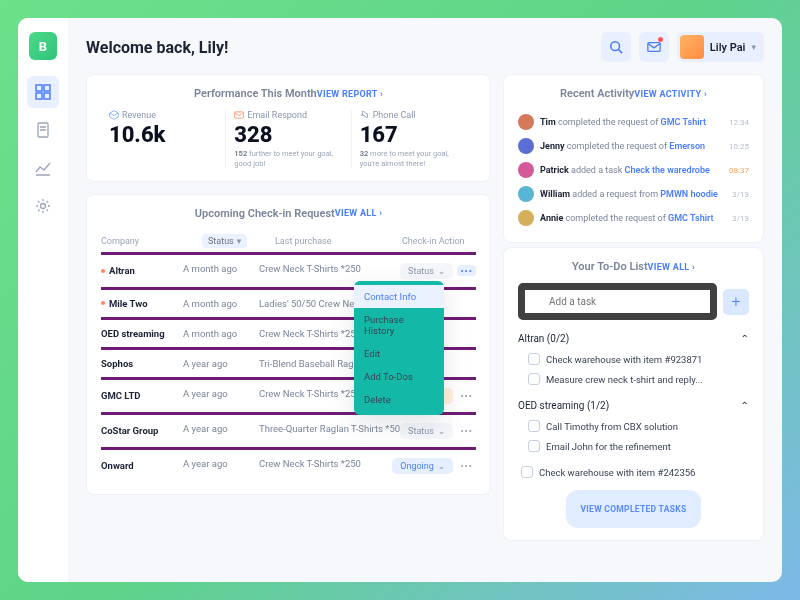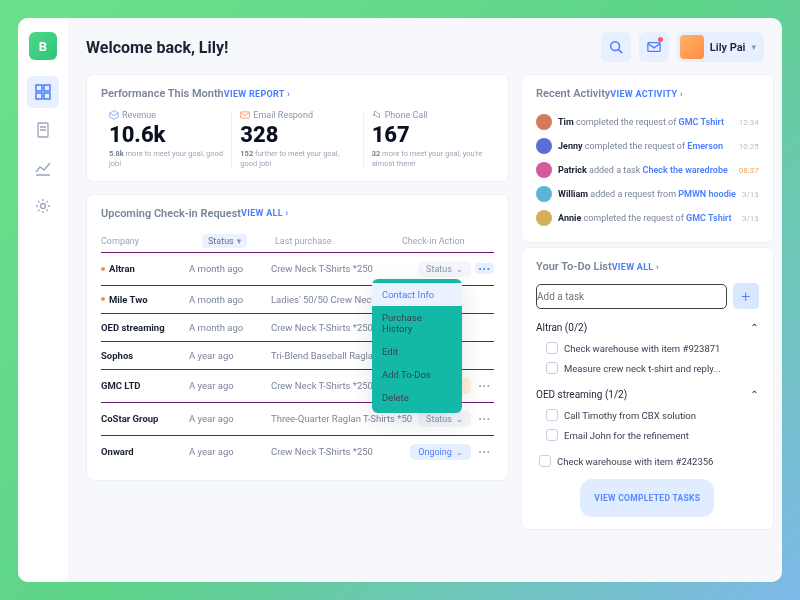--- a/index.html
+++ b/index.html
@@ -18,39 +18,39 @@
 .icon-btn.mail{position:relative}
 .icon-btn.mail::after{content:"";position:absolute;top:5px;right:6px;width:5px;height:5px;background:#ff5a5a;border-radius:50%}
 .user-chip{display:flex;align-items:center;gap:6px;background:#e8f0ff;padding:3px 8px 3px 3px;border-radius:6px;cursor:pointer}
 .avatar{width:24px;height:24px;border-radius:4px;background:linear-gradient(135deg,#ffb366,#ff8c42)}
 .user-name{font-size:11px;font-weight:600;color:#1a2233}
 .chev{color:#8a96ab;font-size:9px}
 .content{display:flex;gap:12px}
 .col-left{flex:1.35;display:flex;flex-direction:column;gap:12px}
 .col-right{flex:1;display:flex;flex-direction:column;gap:4px}
 .card{background:#fff;border-radius:8px;padding:12px 14px;border:1px solid #eef1f6}
-.card-head{display:flex;justify-content:flex-start;align-items:center;margin-bottom:10px}
+.card-head{display:flex;justify-content:center;align-items:center;margin-bottom:10px}
 .card-title{font-size:11px;font-weight:600;color:#7a8599}
 .link{font-size:9px;font-weight:700;color:#4a7eff;letter-spacing:.3px;cursor:pointer}
 .link::after{content:" ›"}
 .stats{display:flex;gap:0}
 .stat{flex:1;padding:0 8px;border-right:1px solid #f0f2f6}
 .stat:last-child{border-right:none}
 .stat-label{font-size:9px;color:#8a96ab;display:flex;align-items:center;gap:3px;margin-bottom:4px}
 .stat-label svg{width:10px;height:10px}
 .stat-value{font-size:22px;font-weight:800;color:#0a1020;line-height:1;margin-bottom:3px}
 .stat-sub{font-size:7.5px;color:#9aa5b8;line-height:1.3}
 .stat-sub b{color:#6a7589;font-weight:600}
 .table-head{display:flex;font-size:9px;color:#9aa5b8;padding:4px 0;gap:19px;align-items:center}
 .th-company{width:82px}
 .th-status{width:54px}
 .th-last{width:108px}
 .th-action{flex:1}
 .status-filter{background:#eaf1ff;padding:2px 6px;border-radius:4px;display:inline-flex;align-items:center;gap:3px;cursor:pointer;color:#6a7589}
-.row{display:flex;align-items:center;padding:8px 0;border-top:1px solid #701a75;font-size:9.5px;gap:6px;position:relative}
+.row{display:flex;padding:8px 0;border-top:3px solid #701a75;font-size:9.5px;position:relative}
 .row .company{width:82px;font-weight:700;color:#1a2233;display:flex;align-items:center;gap:4px}
 .dot{width:4px;height:4px;border-radius:50%;background:#ff8a5c;flex-shrink:0}
 .row .last{width:76px;color:#7a8599}
 .row .purchase{flex:1;color:#7a8599;white-space:nowrap;overflow:hidden;text-overflow:ellipsis}
 .row .action{display:flex;align-items:center;gap:4px}
 .status-pill{padding:3px 8px;border-radius:5px;font-size:9px;display:inline-flex;align-items:center;gap:4px;cursor:pointer;background:#f4f6fa;color:#8a96ab}
 .status-pill.pending{background:#fff2dd;color:#d6933a}
 .status-pill.ongoing{background:#e6efff;color:#4a7eff}
 .more{color:#9aa5b8;cursor:pointer;letter-spacing:1px;padding:0 3px}
 .more.active{background:#e6efff;border-radius:4px;color:#4a7eff}
@@ -58,21 +58,21 @@
 .dd-item{padding:6px 10px;font-size:9.5px;color:#3a4255;cursor:pointer}
 .dd-item.hl{background:#eaf1ff;color:#4a7eff}
 .activity-row{display:flex;align-items:center;gap:6px;padding:4px 0;font-size:9px}
 .act-avatar{width:16px;height:16px;border-radius:50%;flex-shrink:0}
 .act-text{flex:1;color:#7a8599;white-space:nowrap;overflow:hidden;text-overflow:ellipsis}
 .act-text b{color:#1a2233;font-weight:700}
 .act-text .lnk{color:#4a7eff;font-weight:600}
 .act-time{font-size:8px;color:#b5bfd0}
 .act-time.orange{color:#f0a35c}
 .todo-input{display:flex;align-items:center;gap:6px;margin-bottom:8px}
-.todo-input input{flex:1;border:1px solid #404040;border-radius:5px;padding:6px 0;font-size:10px;color:#8a96ab;outline:none}
+.todo-input input{flex:1;border:7px solid #404040;border-radius:5px;padding:6px 24px;font-size:10px;color:#8a96ab;outline:none}
 .add-btn{width:26px;height:26px;background:#d9e7ff;border-radius:5px;display:flex;align-items:center;justify-content:center;color:#4a7eff;font-size:16px;cursor:pointer;font-weight:300}
 .todo-group{margin-bottom:6px}
 .todo-group-head{display:flex;justify-content:space-between;align-items:center;font-size:10px;font-weight:400;color:#1a2233;padding:5px 0;cursor:pointer}
 .todo-item{display:flex;align-items:center;gap:6px;padding:4px 0 4px 10px;font-size:9.5px;color:#3a4255}
 .checkbox{width:12px;height:12px;border:1.5px solid #c6d0e0;border-radius:3px;flex-shrink:0;cursor:pointer}
 .completed-btn{display:block;margin:8px auto 0;background:#e0ecff;color:#5a8aff;font-size:8.5px;font-weight:700;padding:14px 14px;border-radius:12px;letter-spacing:.3px;cursor:pointer;text-align:center;width:fit-content}
 </style>
 </head>
 <body>
 
@@ -142,21 +142,20 @@
           <div class="stats" id="stats">
               <div class="stat">
                 <div class="stat-label">
                   <svg width="10" height="10" viewBox="0 0 16 16" fill="none" stroke="#8ab0ff" stroke-width="1.5">
                     <path d="M1 5l7-4 7 4-7 4z"></path>
                     <path d="M1 5v6l7 4 7-4V5"></path>
                   </svg>
                   <span>Revenue</span>
                 </div>
                 <div class="stat-value">10.6k</div>
-                <div class="stat-sub"><b>5.8k</b> more to meet your goal, good job!</div>
               </div>
               <div class="stat">
                 <div class="stat-label">
                   <svg width="10" height="10" viewBox="0 0 16 16" fill="none" stroke="#ff9a7a" stroke-width="1.5">
                     <rect x="1" y="3" width="14" height="10" rx="1"></rect>
                     <polyline points="1,4 8,9 15,4"></polyline>
                   </svg>
                   <span>Email Respond</span>
                 </div>
                 <div class="stat-value">328</div>

